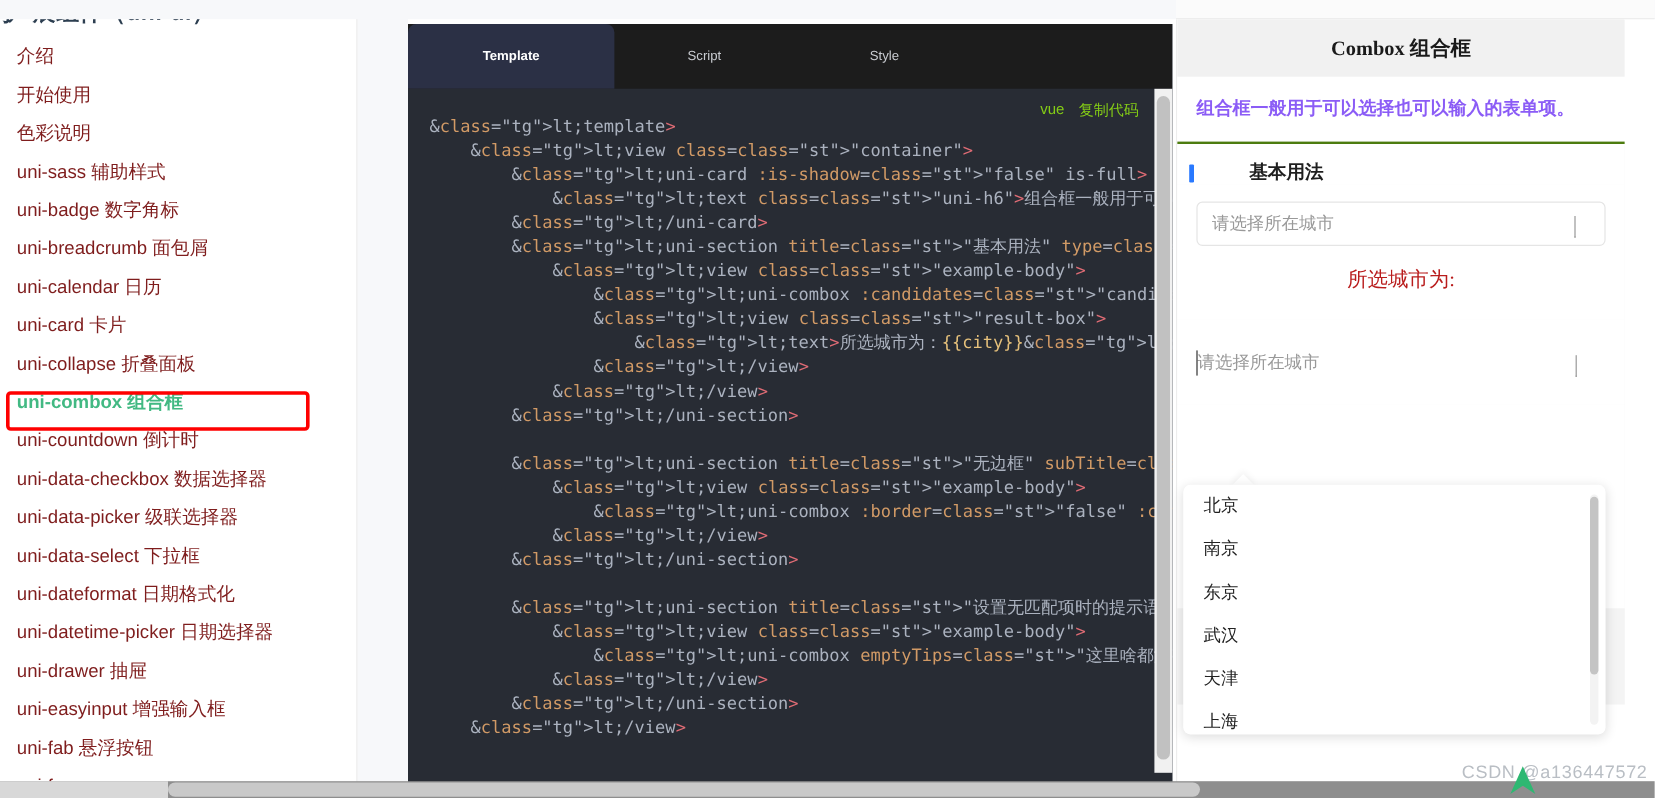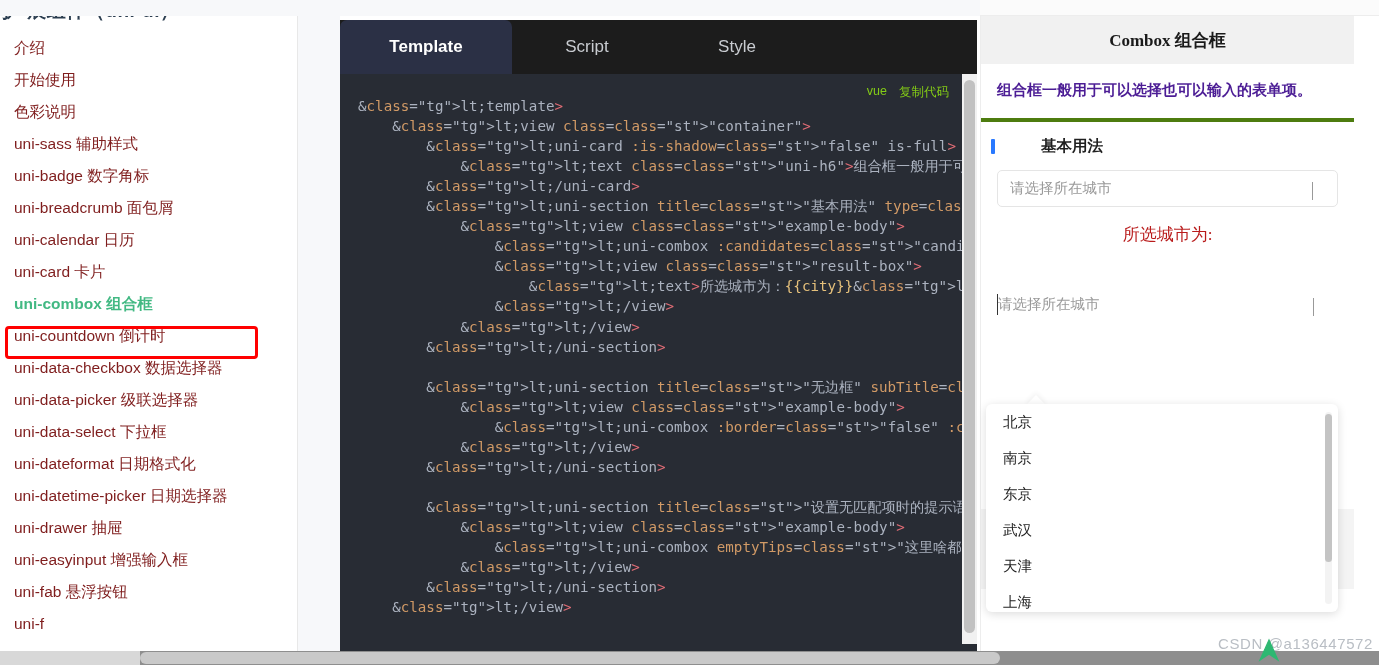--- a/index.html
+++ b/index.html
@@ -69,21 +69,21 @@
   }
   .tabbar {
     position: absolute; left: 0; top: 0;
     width: 637px; height: 54px;
     background: #1c1c1c;
     display: flex; align-items: flex-end;
   }
   .tab {
     height: 54px;
     display: flex; align-items: center; justify-content: center;
-    font-size: 17px; color: #c9ccd1;
+    font-size: 11px; color: #c9ccd1;
     cursor: pointer;
     padding: 0 6px;
   }
   .tab.t1 { width: 172px; }
   .tab.t2 { width: 150px; }
   .tab.t3 { width: 150px; }
   .tab.active {
     background: #2b3045;
     color: #ffffff;
     font-weight: bold;
@@ -158,23 +158,23 @@
   }
   .pv-title {
     height: 48px;
     display: flex; align-items: center; justify-content: center;
     background: #f1f1f1;
     font-size: 17px; font-weight: bold; color: #1a1a1a;
     font-family: "Liberation Serif", "DejaVu Serif", serif;
   }
   .pv-card {
     background: #fff;
-    border-bottom: 4px solid #4d7c0f;
+    border-bottom: 2px solid #4d7c0f;
     padding: 17px 16px 18px 16px;
-    font-size: 15px; color: #4c1d95;
+    font-size: 15px; color: #8b5cf6;
     font-family: "Liberation Serif", "DejaVu Serif", serif;
     font-weight: 600;
   }
   .pv-body { background: #f8f8f8; }
   .sect-head {
     display: flex; align-items: flex-start;
     padding: 14px 16px 0 10px;
     background: #fff;
     gap: 39px;
   }
@@ -303,20 +303,21 @@
     </div>
     <div class="sb-list" id="sb-list">
         <div class="sb-item"><span>介绍</span></div>
         <div class="sb-item"><span>开始使用</span></div>
         <div class="sb-item"><span>色彩说明</span></div>
         <div class="sb-item"><span>uni-sass 辅助样式</span></div>
         <div class="sb-item"><span>uni-badge 数字角标</span></div>
         <div class="sb-item"><span>uni-breadcrumb 面包屑</span></div>
         <div class="sb-item"><span>uni-calendar 日历</span></div>
         <div class="sb-item"><span>uni-card 卡片</span></div>
+        <div class="sb-item"><span>uni-collapse 折叠面板</span></div>
         <div class="sb-item active"><span>uni-combox 组合框</span></div>
         <div class="sb-item"><span>uni-countdown 倒计时</span></div>
         <div class="sb-item"><span>uni-data-checkbox 数据选择器</span></div>
         <div class="sb-item"><span>uni-data-picker 级联选择器</span></div>
         <div class="sb-item"><span>uni-data-select 下拉框</span></div>
         <div class="sb-item"><span>uni-dateformat 日期格式化</span></div>
         <div class="sb-item"><span>uni-datetime-picker 日期选择器</span></div>
         <div class="sb-item"><span>uni-drawer 抽屉</span></div>
         <div class="sb-item"><span>uni-easyinput 增强输入框</span></div>
         <div class="sb-item"><span>uni-fab 悬浮按钮</span></div>

